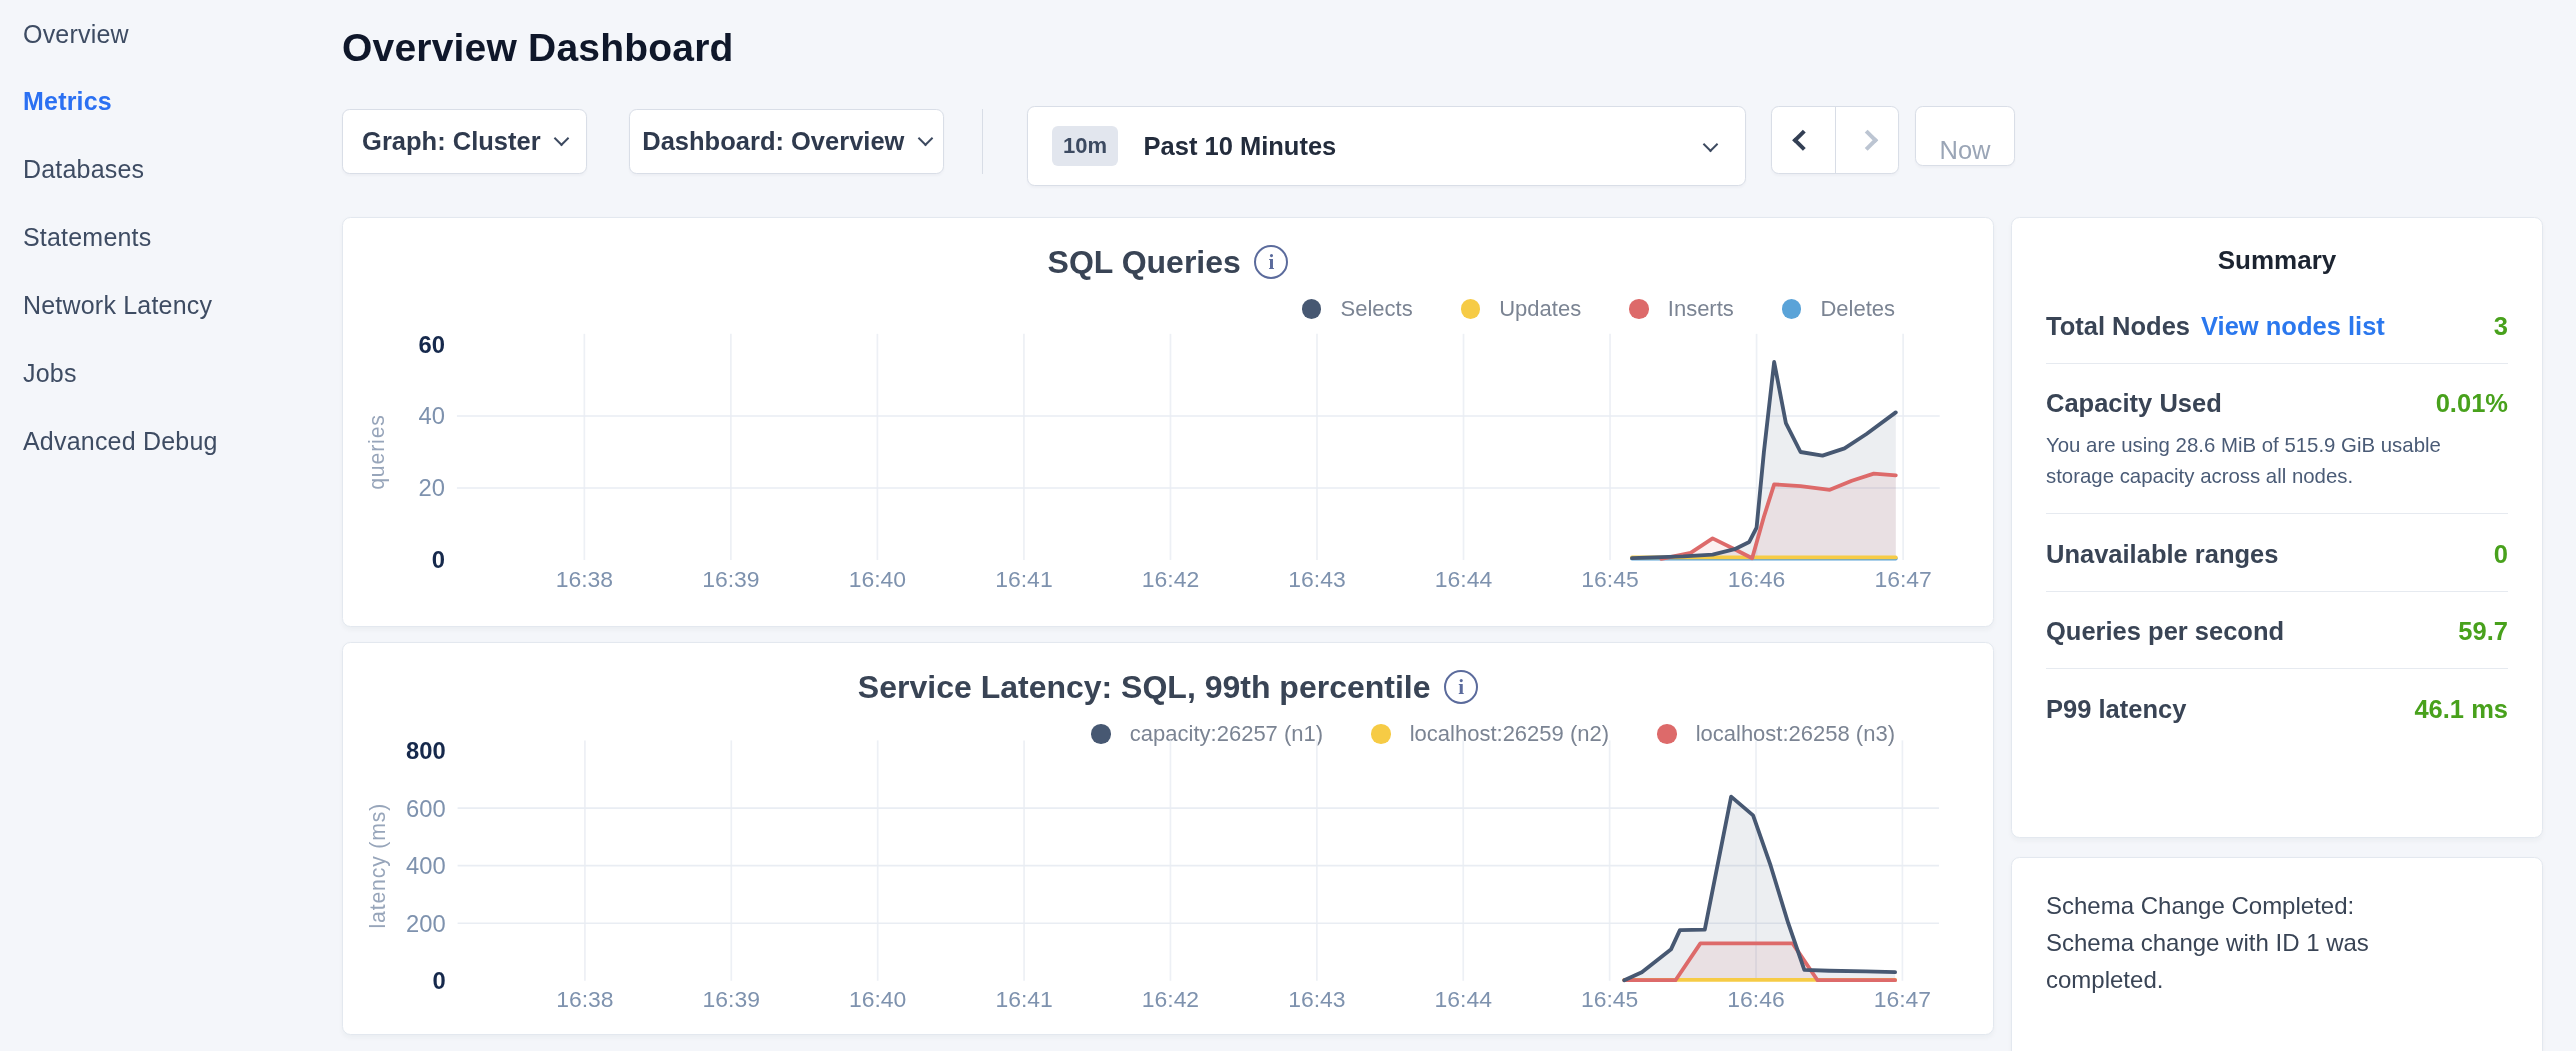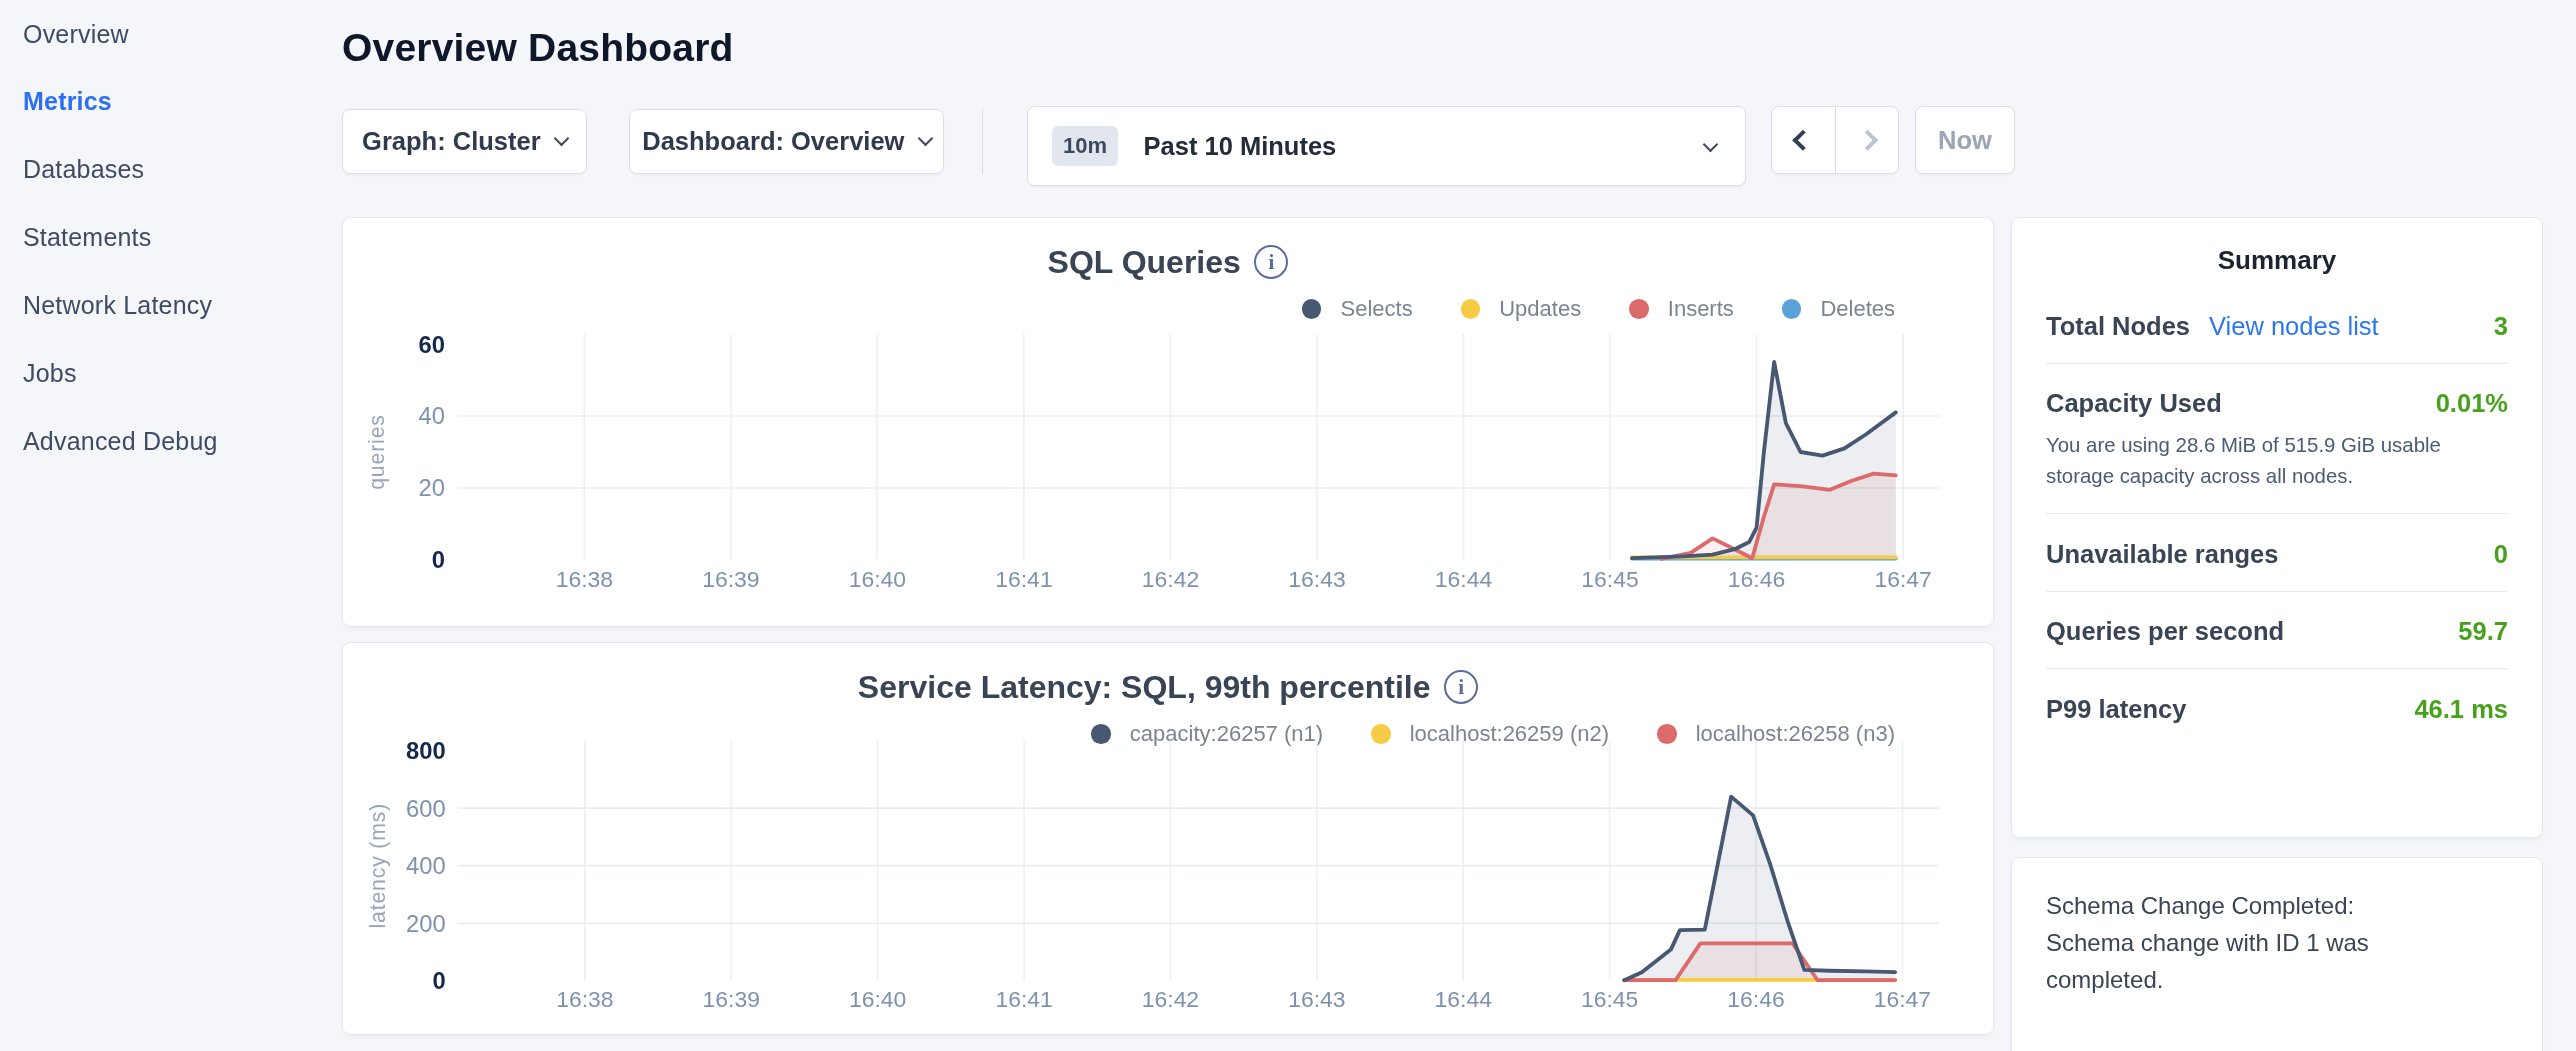--- a/index.html
+++ b/index.html
@@ -43,21 +43,21 @@
   .time-badge {
     background:#e2e6ee; border-radius:6px; padding:6.8px 11px;
     font-size:22px; font-weight:700; color:#3c4a61;
   }
   .time-label { margin-left:25.5px; font-size:25.5px; font-weight:700; color:#232c3c; }
   #timepicker .chev.down { position:absolute; right:29px; margin-top:-3.4px; }
   #stepper { left:1771px; top:106px; width:128px; height:68px; padding:0; overflow:hidden; }
   .step-half { flex:1; height:100%; display:flex; align-items:center; justify-content:center; cursor:pointer; }
   .step-half.prev { color:#333f54; border-right:0.9px solid #d8dde6; }
   .step-half.next { color:#bcc5d2; }
-  #now-btn { left:1915px; top:106px; width:100px; height:68px; color:#9aa5b6; font-weight:700; }
+  #now-btn { left:1915px; top:106px; width:100px; height:60px; color:#9aa5b6; font-weight:400;align-items:flex-end; }
   
   .card {
     position:absolute; background:#fff;
     border:0.9px solid #e3e8ef; border-radius:8.5px;
     box-shadow:0 2.6px 5.1px rgba(30,40,60,.04);
   }
   #chart-card-0 { left:342px; top:217px;  width:1652px; height:410px; }
   #chart-card-1 { left:342px; top:642px;  width:1652px; height:393px; }
   #summary-card { left:2011px; top:217px; width:532px; height:621px; }
   #events-card  { left:2011px; top:857px; width:532px; height:214px; }
@@ -82,21 +82,21 @@
   #chart-card-1 .chart-svg { top:94px; }
   
   .panel-title {
     text-align:center; font-size:26px; font-weight:700; color:#1c2431; margin-top:27px;
   }
   .summary-rows { padding:10.2px 34px 0 34px; }
   .summary-row { padding:25.5px 0 22px 0; border-top:0.9px solid #e6eaf0; }
   .summary-row:first-child { border-top:none; }
   .summary-head { display:flex; align-items:baseline; }
   .summary-label { font-size:25.5px; font-weight:700; color:#394455; white-space:nowrap; }
-  .summary-link { font-size:25.5px; font-weight:400; color:#2b78ee; margin-left:19px; cursor:pointer; white-space:nowrap; }
+  .summary-link { font-size:25.5px; font-weight:700; color:#2b78ee; margin-left:11px; cursor:pointer; white-space:nowrap; }
   .summary-value { margin-left:auto; font-size:25.5px; font-weight:700; color:#48a11c; white-space:nowrap; }
   .summary-sub { margin-top:12px; font-size:20.4px; line-height:1.5; color:#4a5b76; }
   .events-list { padding:5.1px 34px 0 34px; }
   .event-text { margin-top:24px; font-size:24px; line-height:1.55; color:#394455; max-width:400px; }
 </style>
 </head>
 <body>
 
 <nav id="sidebar">
     <div class="sidebar-item" style="top: 19.6px;">Overview</div>

